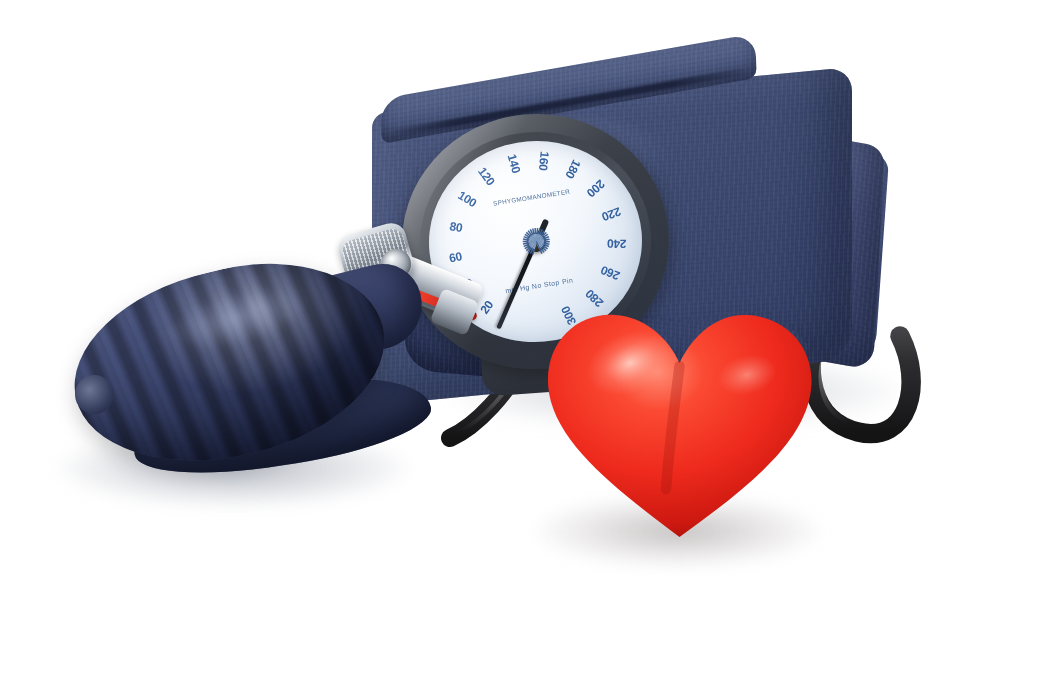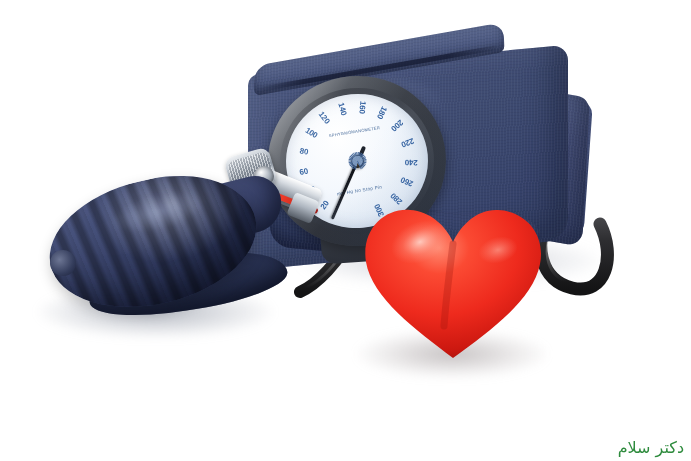--- a/index.html
+++ b/index.html
@@ -896,17 +896,14 @@
              C 3 32, 26 10, 52 12
              C 72 13, 88 28, 95 44
              C 103 27, 119 11, 140 12
              C 167 13, 188 36, 182 66
              C 175 102, 132 133, 95 160 Z" fill="url(#heartGrad)"></path>
     <ellipse cx="62" cy="44" rx="30" ry="20" fill="url(#heartSpec)" transform="rotate(-22 62 44)"></ellipse>
     <ellipse cx="140" cy="52" rx="20" ry="13" fill="url(#heartSpec2)" transform="rotate(-14 140 52)"></ellipse>
     <path d="M95 46 C 92 70, 88 100, 86 128" fill="none" stroke="rgba(150,18,12,0.28)" stroke-width="7" stroke-linecap="round"></path>
   </svg>
 
-  <div id="watermark">
-    <div id="watermark-text">دکتر سلام</div>
-  </div>
 
 </div>
 
 </body></html>

